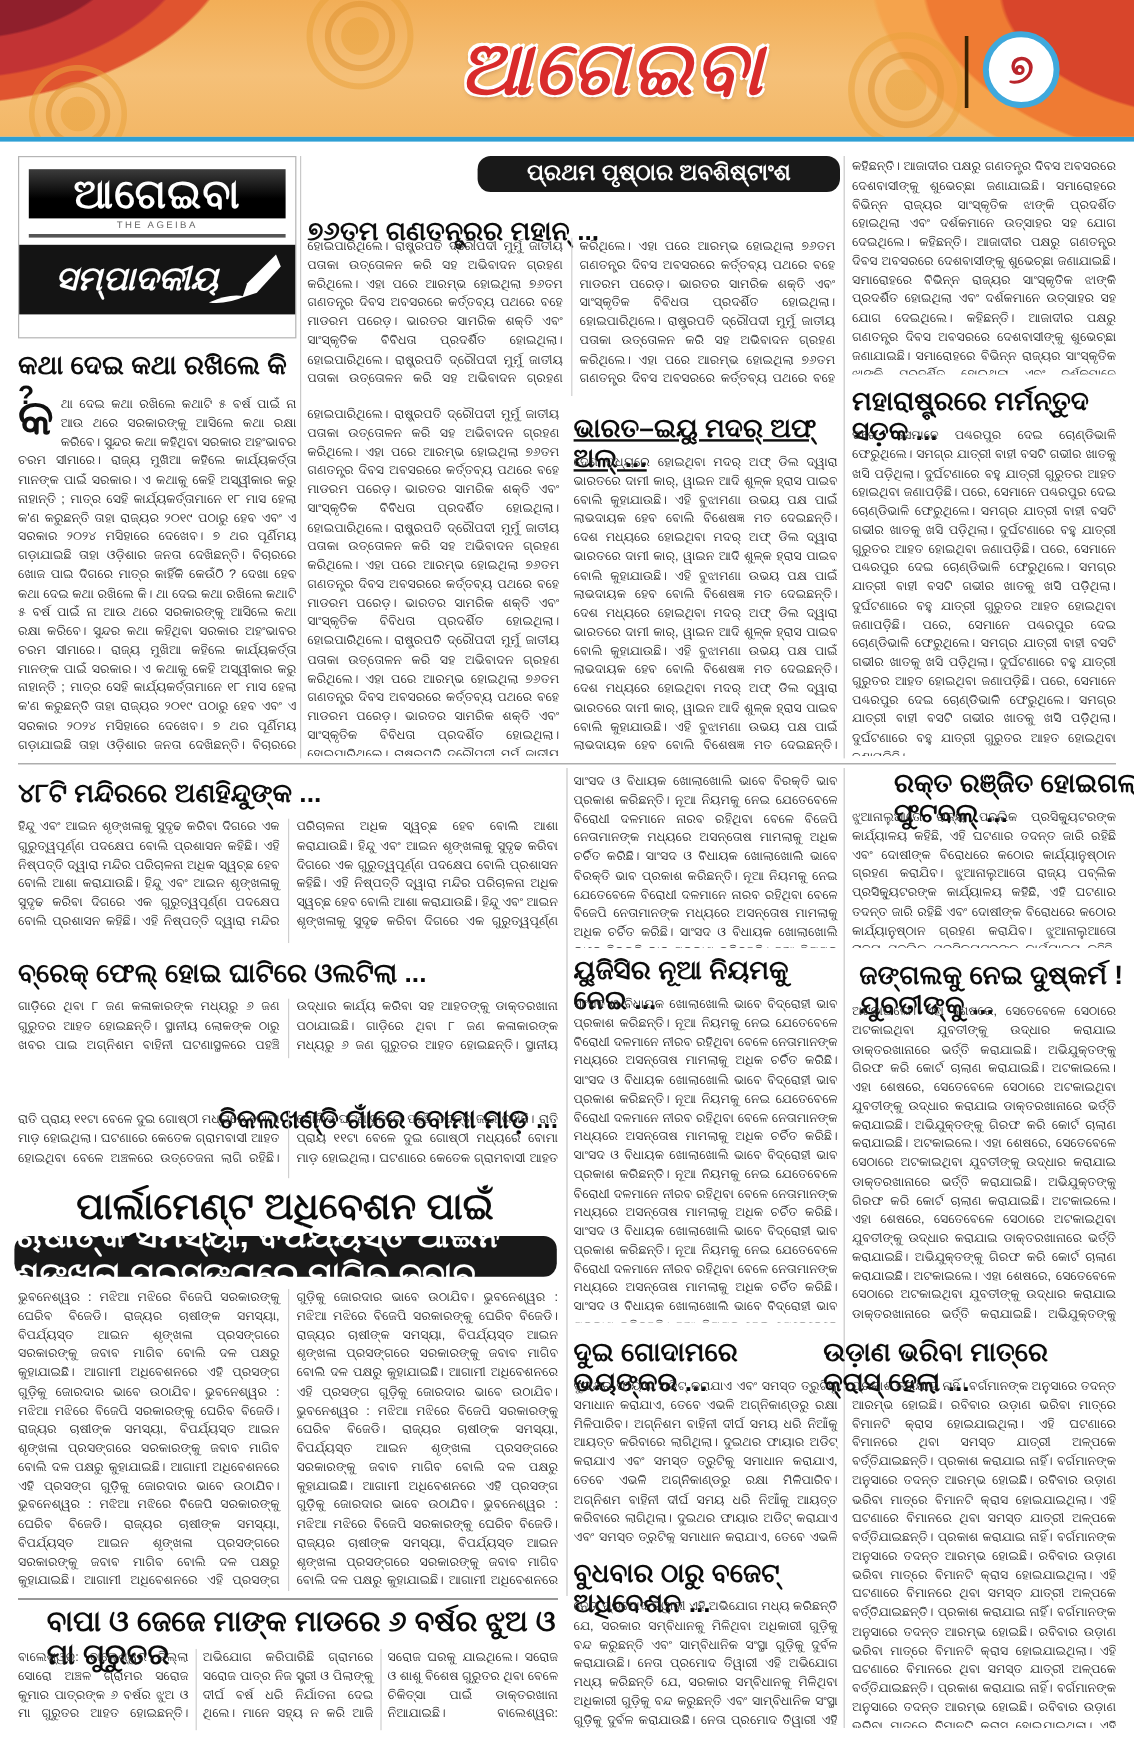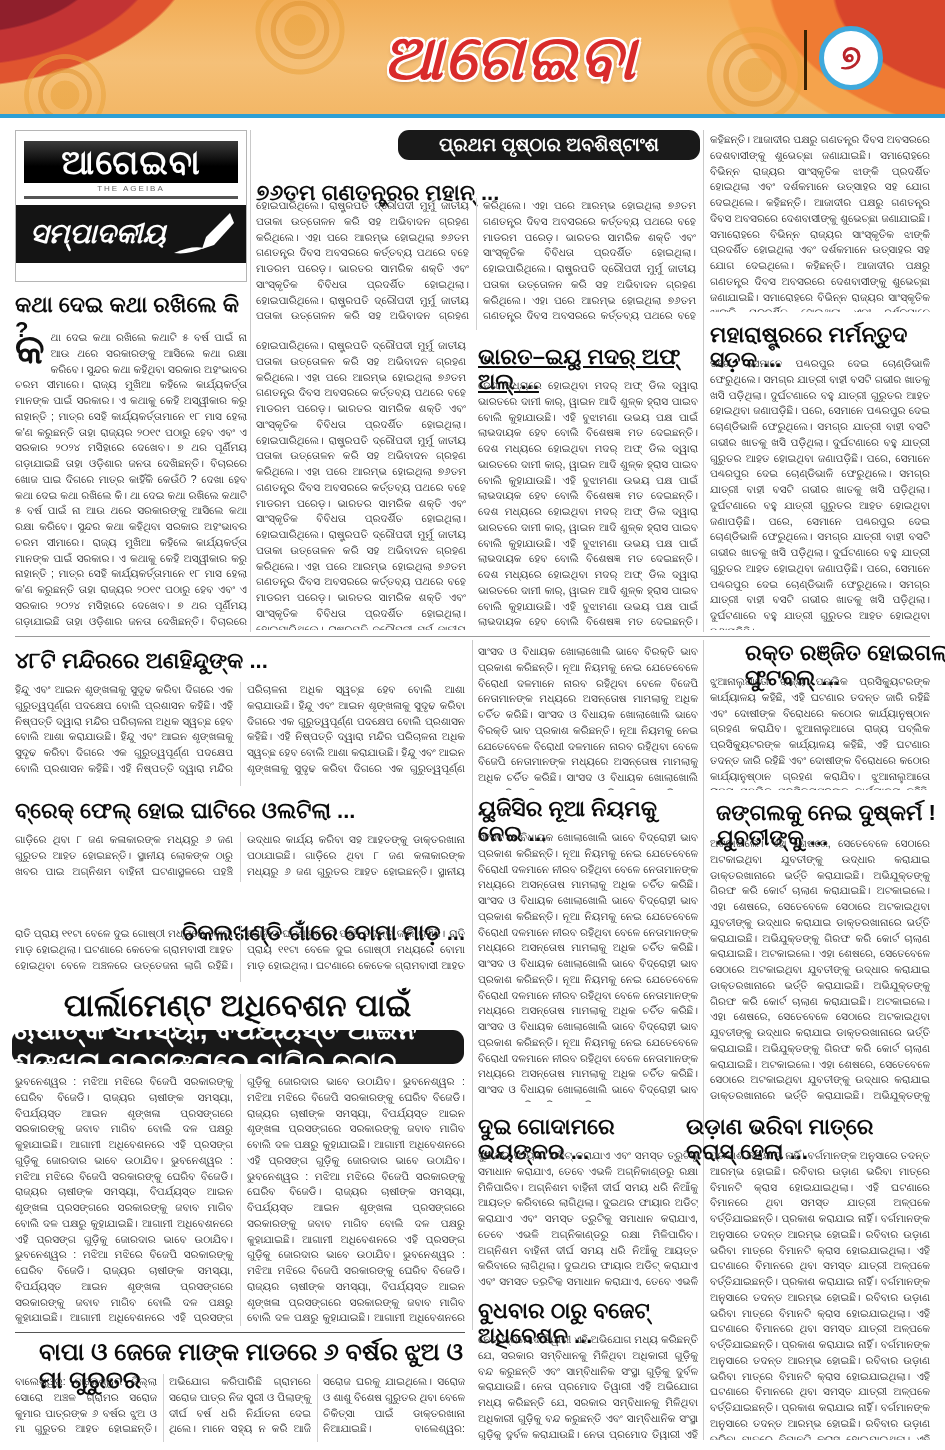--- a/index.html
+++ b/index.html
@@ -37,21 +37,21 @@
   .vrule { position:absolute; width:1px; background:#c9c9c9; }
   .dropcap { float:left; font-size:40px; line-height:.85; font-weight:bold; padding:2px 6px 0 0; color:#111; }
   
   #ed-logo { position:absolute; left:15px; top:130px; width:232px; height:152px; border:1px solid #b5b5b5; background:#fff; }
   #ed-logo-title { margin:10px 8px 0; background:#111; color:#fff; text-align:center;
     font-size:34px; font-weight:bold; padding:2px 0 0; letter-spacing:1px;
     background:linear-gradient(180deg,#3c3c3c,#000 60%); }
   #ed-logo-sub { text-align:center; font-size:8px; color:#666; letter-spacing:2px; margin:1px 8px 6px;
     border-bottom:3px solid #555; padding-bottom:3px; }
   #ed-banner { margin:0; height:58px; background:#141414; color:#fff; position:relative;
-    display:flex; align-items:center; padding-left:14px; font-size:28px; font-weight:bold; font-style:italic; }
+    display:flex; align-items:center; padding-left:30px; font-size:28px; font-weight:bold; font-style:italic; }
   #pen-icon { position:absolute; right:8px; top:6px; }
 </style>
 </head>
 <body>
 
 <div id="header">
   <div id="swirl-left"></div>
   <div id="swirl-right"></div>
   <div class="orn mandala" style="left:10px;top:40px;width:110px;height:110px;"></div>
   <div class="orn mandala" style="left:240px;top:-30px;width:120px;height:120px;"></div>

